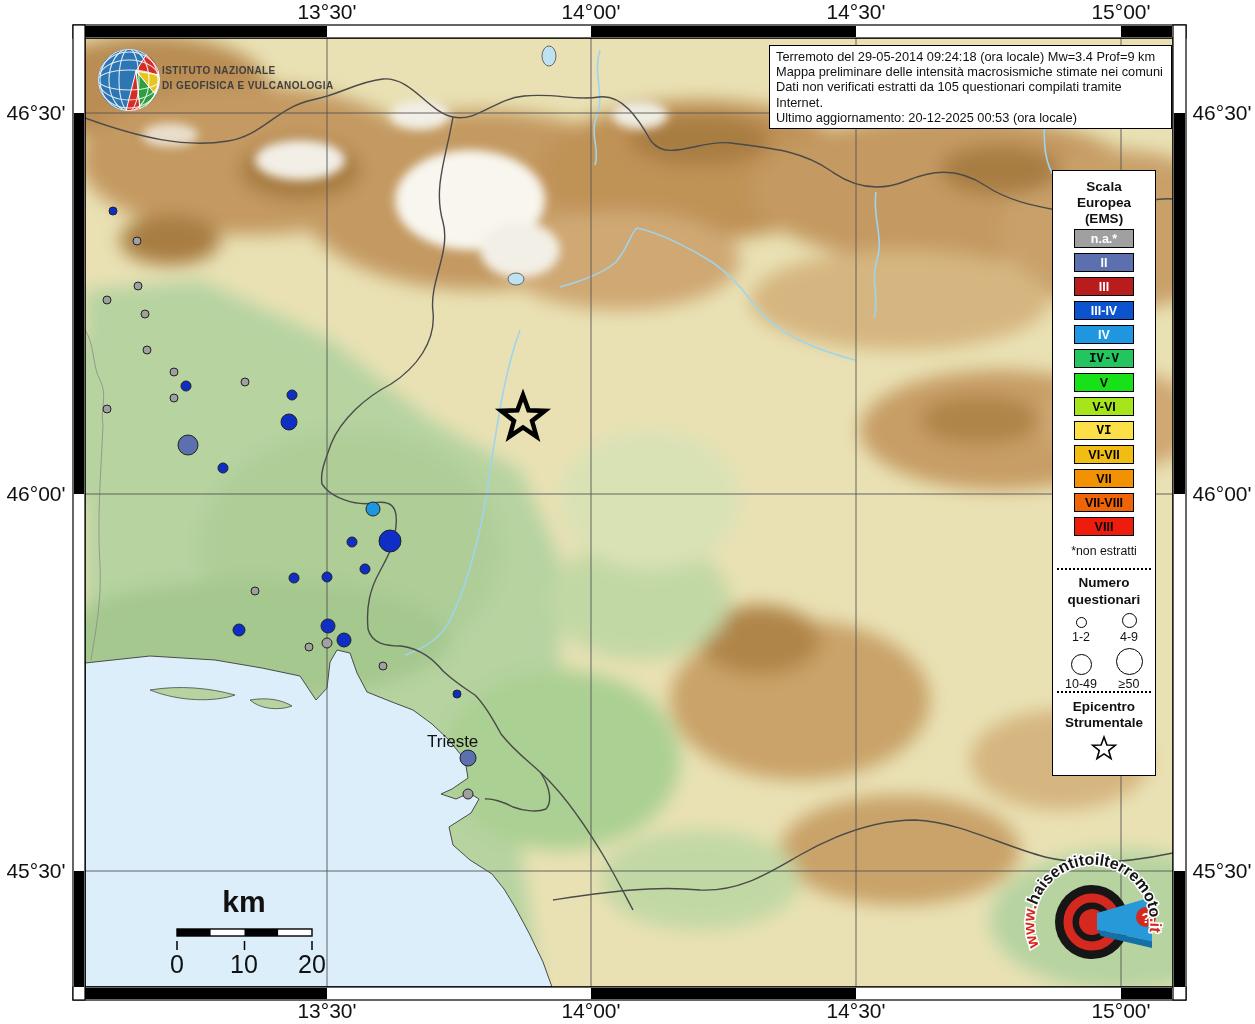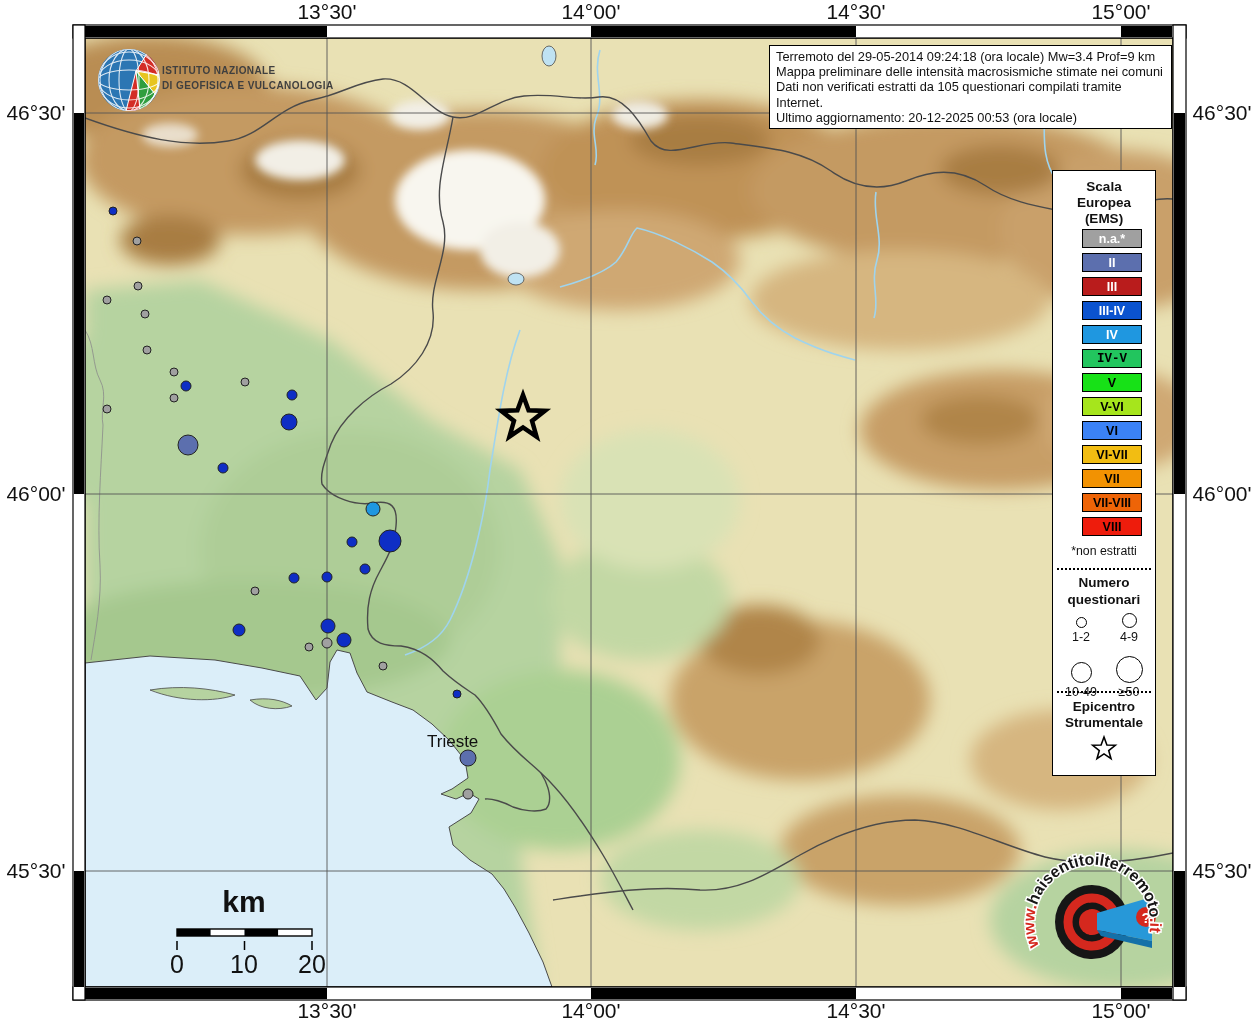--- a/index.html
+++ b/index.html
@@ -10,26 +10,26 @@
   
   #brand-text{position:absolute;left:162px;top:63px;font-size:10px;font-weight:bold;
               color:#3f3f3f;letter-spacing:.4px;line-height:15px;}
   
   #info-box{position:absolute;left:769px;top:45px;width:389px;background:#fff;
             border:1.5px solid #000;padding:3px 6px;font-size:12.8px;line-height:15.2px;}
   
   #legend{position:absolute;left:1052px;top:170px;width:104px;height:606px;background:#fff;
           border:1.5px solid #000;box-sizing:border-box;}
   #legend .title{position:absolute;left:0;width:100%;text-align:center;font-weight:bold;font-size:13.5px;line-height:15.5px;}
-  #scale-swatches{position:absolute;top:58px;left:0;width:100%;display:flex;flex-direction:column;align-items:center;padding-left:8px;}
+  #scale-swatches{position:absolute;top:58px;left:0;width:100%;display:flex;flex-direction:column;align-items:center;}
   .swatch{width:58px;height:17px;border:1.6px solid #000;margin-bottom:5px;display:flex;
           align-items:center;justify-content:center;font-weight:bold;font-size:12.5px;}
   #legend .footnote{position:absolute;top:373px;width:100%;text-align:center;font-size:12.3px;}
   .dotted-sep{position:absolute;left:4px;right:4px;border-top:2px dotted #000;}
-  #q-bins{position:absolute;top:442px;left:4px;right:2px;display:grid;grid-template-columns:1fr 1fr;row-gap:12px;}
+  #q-bins{position:absolute;top:442px;left:4px;right:2px;display:grid;grid-template-columns:1fr 1fr;row-gap:4px;}
   .bin{display:flex;flex-direction:column;align-items:center;justify-content:flex-end;}
   .bin .circ{border:1.6px solid #000;border-radius:50%;background:#fff;}
   .bin .blabel{font-size:12.5px;margin-top:2px;}
   #epicenter-sec{position:absolute;top:528px;width:100%;text-align:center;font-weight:bold;font-size:13.5px;line-height:16px;}
   
   #city-label{position:absolute;left:427px;top:732px;font-size:17px;color:#111;}
   #km-label{position:absolute;left:244px;top:902px;transform:translate(-50%,-50%);font-size:30px;font-weight:600;}
   .sb-num{position:absolute;transform:translate(-50%,-50%);font-size:25px;}
 </style>
 </head>
@@ -271,21 +271,21 @@
     <div class="title" style="top:40px">(EMS)</div>
     <div id="scale-swatches">
         <div class="swatch" style="background: rgb(160, 160, 160); color: rgb(255, 255, 255);">n.a.*</div>
         <div class="swatch" style="background: rgb(92, 111, 174); color: rgb(255, 255, 255);">II</div>
         <div class="swatch" style="background: #b91c1c; color: rgb(255, 255, 255);">III</div>
         <div class="swatch" style="background: rgb(11, 83, 207); color: rgb(255, 255, 255);">III-IV</div>
         <div class="swatch" style="background: rgb(31, 151, 224); color: rgb(255, 255, 255);">IV</div>
         <div class="swatch" style="background: #22c55e; color: rgb(0, 0, 0); font-family: Liberation Mono, monospace;">IV-V</div>
         <div class="swatch" style="background: rgb(23, 225, 23); color: rgb(0, 0, 0);">V</div>
         <div class="swatch" style="background: rgb(166, 229, 28); color: rgb(0, 0, 0);">V-VI</div>
-        <div class="swatch" style="background: #3b82f6; color: rgb(0, 0, 0);">VI</div>
+        <div class="swatch" style="background: #fde047; color: rgb(0, 0, 0); font-family: Liberation Mono, monospace;">VI</div>
         <div class="swatch" style="background: rgb(242, 189, 18); color: rgb(0, 0, 0);">VI-VII</div>
         <div class="swatch" style="background: rgb(242, 146, 2); color: rgb(0, 0, 0);">VII</div>
         <div class="swatch" style="background: rgb(238, 100, 7); color: rgb(0, 0, 0);">VII-VIII</div>
         <div class="swatch" style="background: rgb(238, 28, 12); color: rgb(0, 0, 0);">VIII</div>
       </div>
     <div class="footnote">*non estratti</div>
     <div class="dotted-sep" style="top:397px"></div>
     <div class="title" style="top:404px">Numero</div>
     <div class="title" style="top:421px">questionari</div>
     <div id="q-bins">

